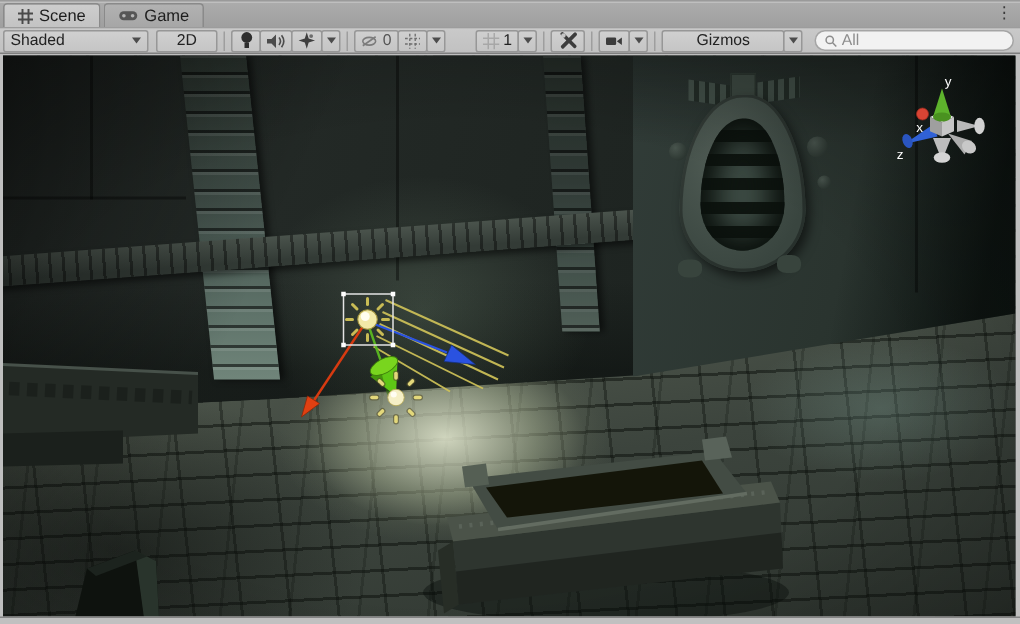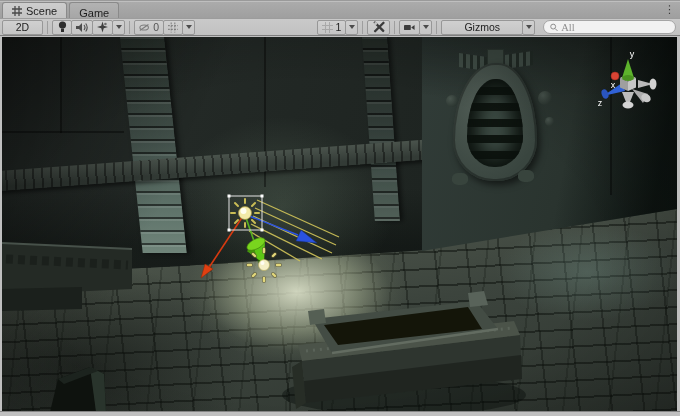--- a/index.html
+++ b/index.html
@@ -8,41 +8,41 @@
 
   .window { position:relative; width:680px; height:416px; background:#bfbfbf; border-top:1px solid #9a9a9a; overflow:hidden; }
 
   
   .tabbar { position:absolute; left:0; top:1px; width:100%; height:17px;
     background:linear-gradient(#ababab,#9f9f9f); border-bottom:1px solid #9c9c9c;
     display:flex; align-items:flex-end; padding-left:2px; }
   .tab { display:inline-flex; align-items:center; gap:4px; height:16px; padding:0 9px;
     border-radius:3px 3px 0 0; font-size:11px; color:#1d1d1d; border:1px solid #8a8a8a; border-bottom:none; cursor:default; }
   .tab.active { background:linear-gradient(#cdcdcd,#c3c3c3); position:relative; z-index:2; }
-  .tab.inactive { background:linear-gradient(#b2b2b2,#a6a6a6); margin-left:2px;flex-direction:column; }
+  .tab.inactive { background:linear-gradient(#b2b2b2,#a6a6a6); margin-left:2px; }
   .overflow { position:absolute; right:5px; top:0; font-size:11px; color:#3a3a3a; line-height:15px; letter-spacing:0; }
 
   
   .toolbar { position:absolute; left:0; top:18px; width:100%; height:17px;
     background:linear-gradient(#c9c9c9,#c1c1c1); border-bottom:1px solid #7e7e7e;
     display:flex; align-items:center; padding:0 4px 0 2px; }
   .ctl { display:flex; align-items:center; justify-content:center; height:15px;
     background:linear-gradient(#d0d0d0,#c5c5c5); border:1px solid #979797; border-radius:2px;
     font-size:10.5px; color:#222; gap:3px; padding:0 4px; }
   .ctl + .ctl { margin-left:-1px; }
   .shaded-dd { width:97px; justify-content:space-between; margin-right:6px; }
   .dd-arrow { width:0; height:0; border-left:3.5px solid transparent; border-right:3.5px solid transparent; border-top:4px solid #4c4c4c; }
   .sep { width:1px; height:13px; background:#9e9e9e; margin:0 4px; }
   .spacer { flex:1; }
   .count { font-size:10.5px; color:#555; }
   .faded { opacity:.55; }
   .gizmos-dd { padding:0 22px; }
   .search { width:133px; height:14px; border-radius:8px; border:1px solid #a5a5a5; background:#f2f2f2;
     display:flex; align-items:center; gap:3px; padding:0 6px; margin-left:8px; }
-  .search input { border:none; outline:none; background:transparent; width:100%; font-size:10.5px; color:#8d8d8d; font-family:Liberation Serif, serif; }
+  .search input { border:none; outline:none; background:transparent; width:100%; font-size:10.5px; color:#8d8d8d; font-family:Liberation Sans, sans-serif; }
 
   
   .scene { position:absolute; left:2px; top:36px; width:675px; height:375px; background:#1c211e; overflow:hidden; }
   .bottom-strip { position:absolute; left:0; bottom:0; width:100%; height:5px; background:#c0c0c0; border-top:1px solid #858585; }
 
   .floor { position:absolute; inset:0;
     background:
       radial-gradient(150px 95px at 295px 255px, rgba(233,238,212,.85), rgba(190,200,165,.45) 40%, rgba(120,130,105,.15) 62%, rgba(0,0,0,0) 75%),
       radial-gradient(130px 70px at 585px 235px, rgba(130,165,155,.28), rgba(0,0,0,0) 70%),
       radial-gradient(220px 140px at 80px 330px, rgba(8,10,8,.55), rgba(0,0,0,0) 75%),
@@ -118,20 +118,24 @@
         <rect x="0.5" y="1.5" width="12" height="6" rx="3" fill="#565656"></rect>
         <circle cx="3.6" cy="4.5" r="1.2" fill="#b5b5b5"></circle>
           <circle cx="9.4" cy="4.5" r="1.2" fill="#b5b5b5"></circle>
       </svg>
       <span>Game</span>
     </div>
     <div class="overflow">⋮</div>
   </div>
 
   <div class="toolbar">
+    <div class="ctl shaded-dd">
+      <span>Shaded</span>
+      <span class="dd-arrow"></span>
+    </div>
     <div class="ctl" style="width:41px;">
       <span>2D</span>
     </div>
     <span class="sep"></span>
     <div class="ctl" style="width:20px;">
       <svg width="9" height="12" viewBox="0 0 9 12">
         <circle cx="4.5" cy="4" r="3.6" fill="#2e2e2e"></circle>
           <rect x="3" y="7.5" width="3" height="3.5" fill="#2e2e2e"></rect>
       </svg>
     </div>

